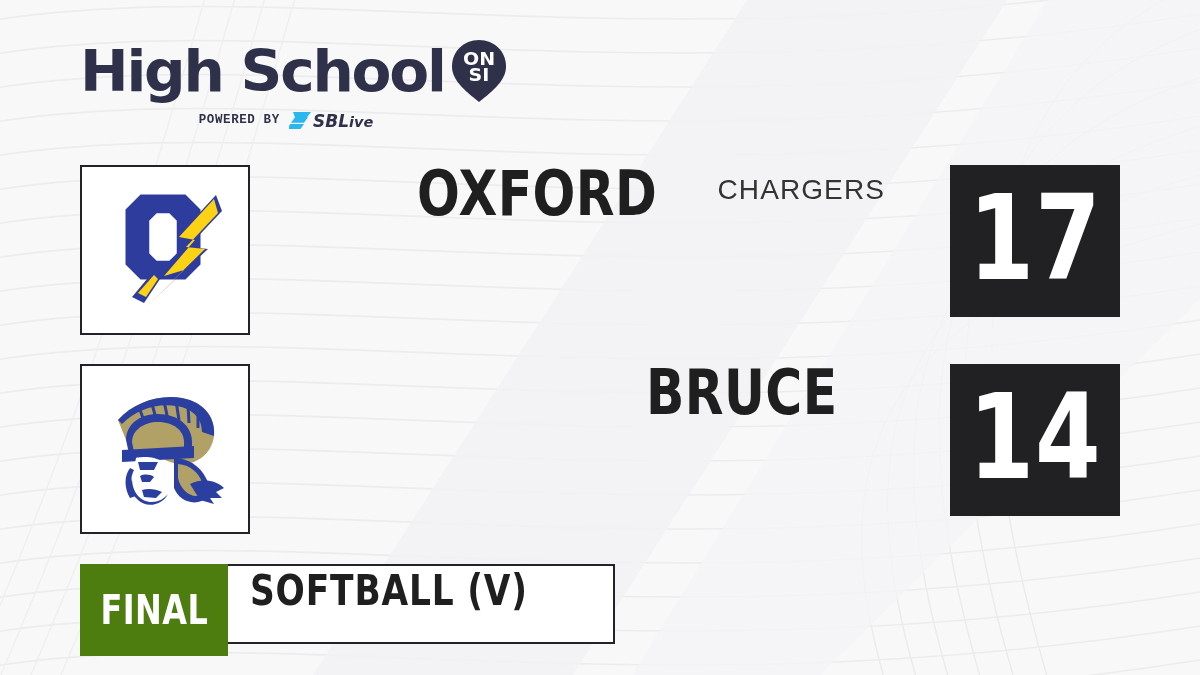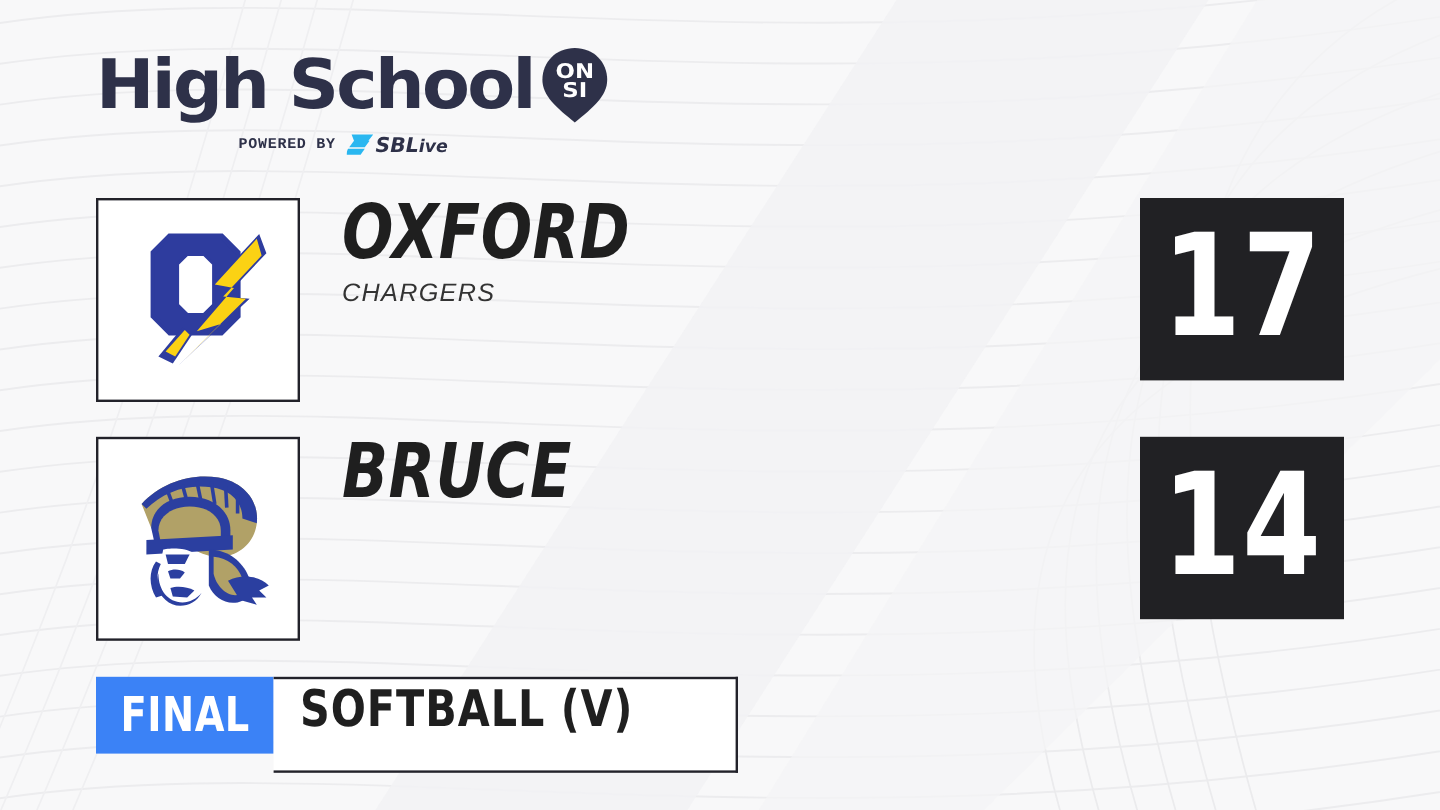--- a/index.html
+++ b/index.html
@@ -46,36 +46,36 @@
 
   .logo-box {
     position:absolute; left:80px; top:0;
     width:170px; height:170px;
     background:#ffffff;
     border:2px solid #22222a;
   }
   .logo-box svg { display:block; width:100%; height:100%; }
 
   .team-text { position:absolute; left:285px; top:0; width:600px; height:170px;
-               display:flex; flex-direction:column; justify-content:flex-start;font-style:italic; }
+               display:flex; justify-content:flex-end; }
   .team-name {
     font-family:"DejaVu Sans", sans-serif;
     font-weight:bold;
     font-size:63px;
     line-height:0.93;
     letter-spacing:0.5px;
     color:#1f1f1f;
     transform:scaleX(0.80);
     transform-origin:left center;
     white-space:nowrap;
   }
   .team-mascot {
     margin-top:9px;
     font-family:"Liberation Sans", sans-serif;
-    font-size:21px;
+    font-size:28px;
     letter-spacing:1.1px;
     color:#333333;
     white-space:nowrap;
   }
 
   .score-box {
     position:absolute; left:950px; top:0;
     width:170px; height:152px;
     background:#212124;
     display:flex; align-items:center; justify-content:center;
@@ -90,21 +90,21 @@
     transform:scaleX(0.80) translateY(-3px);
     transform-origin:center center;
   }
 
   
   #status-bar {
     position:absolute; left:80px; top:564px;
     height:80px; display:flex; z-index:5;
   }
   #status-final {
-    width:148px; height:64px; background:#3b82f6;
+    width:148px; height:92px; background:#4d7c0f;
     display:flex; align-items:center; justify-content:center;
   }
   #status-final-label {
     font-family:"DejaVu Sans", sans-serif;
     font-weight:bold; font-size:40px; color:#ffffff;
     letter-spacing:0.5px;
     transform:scaleX(0.80); transform-origin:center;
     white-space:nowrap;
   }
   #status-sport {

